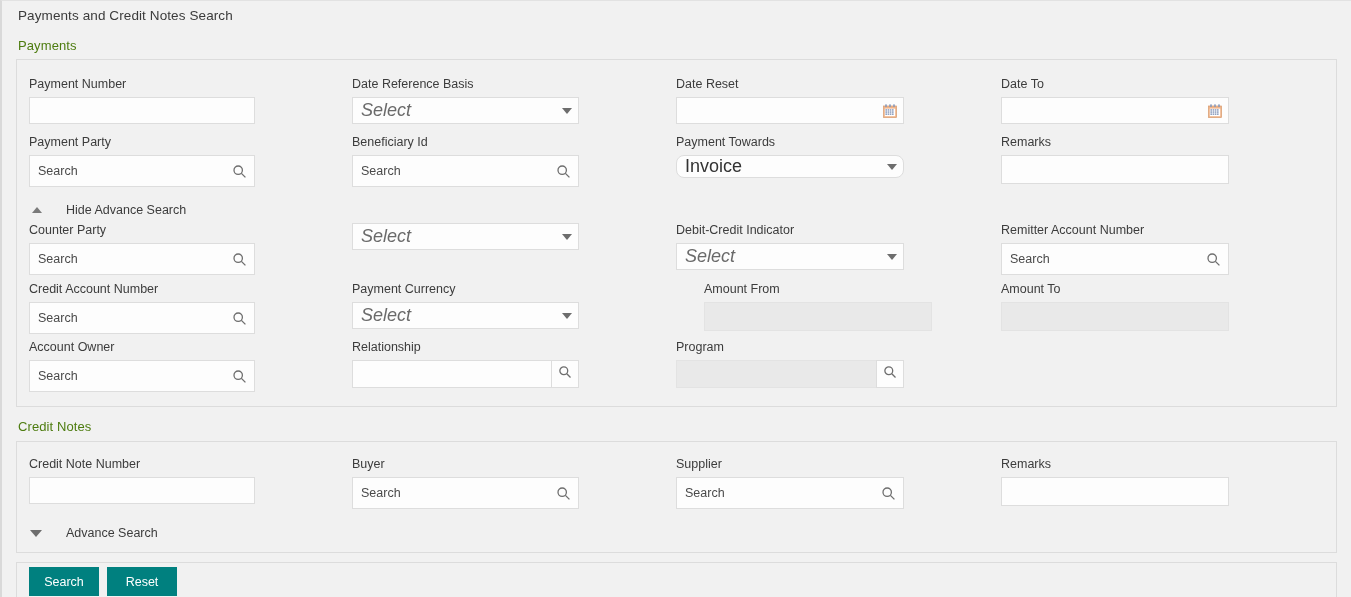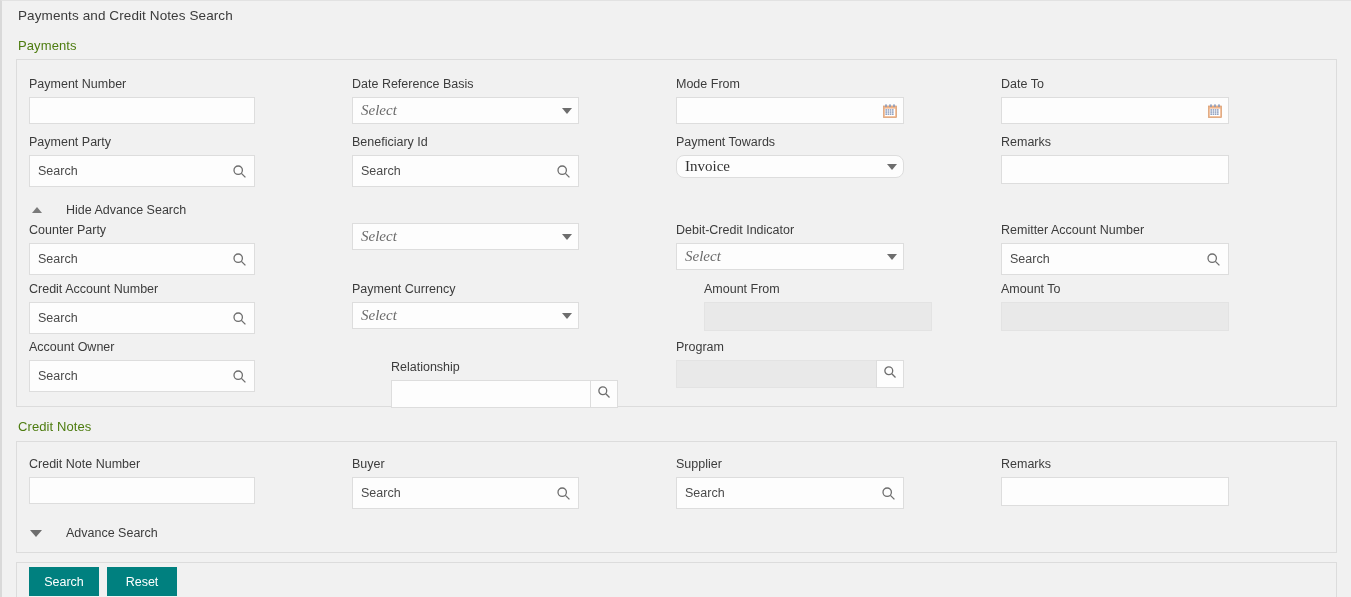--- a/index.html
+++ b/index.html
@@ -129,24 +129,24 @@
     position: relative;
     height: 27px;
     background: #fdfdfd;
     border: 1px solid #dddddd;
     display: flex;
     align-items: center;
     cursor: pointer;
   }
   .sel .val {
     flex: 1 1 auto;
-    font-size: 15px;
+    font-size: 18px;
     padding-left: 8px;
     color: #333;
-    white-space: nowrap; overflow: hidden; font-family: Liberation Serif, serif;
+    white-space: nowrap; overflow: hidden;
   }
   .sel .val.placeholder { font-style: italic; color: #6a6a6a; }
   .sel .caret {
     flex: 0 0 22px;
     display: flex; align-items: center; justify-content: center;
   }
   .caret-glyph {
     width: 0; height: 0;
     border-left: 5px solid transparent;
     border-right: 5px solid transparent;
@@ -231,21 +231,21 @@
     <span class="field-label">Date Reference Basis</span>
     <div class="sel">
       <span class="val placeholder">Select</span>
       <span class="caret">
           <i class="caret-glyph"></i>
         </span>
     </div>
   </div>
 
   <div class="field" style="left:674px; top:76px; width:228px;">
-    <span class="field-label">Mode From</span>
+    <span class="field-label">Date Reset</span>
     <div class="datefield">
       <input type="text" value="" style="">
       <span class="cal">
         <svg width="14" height="14" viewBox="0 0 14 14">
           <rect x="0.5" y="2" width="13" height="11.5" fill="#f0b48a" stroke="#d89a6c" stroke-width="0.7"></rect>
           <rect x="1.8" y="4.6" width="10.4" height="7.6" fill="#ffffff"></rect>
           <rect x="2.2" y="0.4" width="1.6" height="2.6" fill="#8899bb"></rect>
           <rect x="6.2" y="0.4" width="1.6" height="2.6" fill="#8899bb"></rect>
           <rect x="10.2" y="0.4" width="1.6" height="2.6" fill="#8899bb"></rect>
           <g fill="#8899bb">
@@ -439,21 +439,21 @@
         <svg width="15" height="15" viewBox="0 0 15 15">
             <g fill="none" stroke="#6d6d6d" stroke-width="1.3">
               <circle cx="6.2" cy="6.2" r="4.2"></circle>
               <line x1="9.4" y1="9.4" x2="13.4" y2="13.4"></line>
             </g>
           </svg>
       </span>
     </div>
   </div>
 
-  <div class="field" style="left:350px; top:359px; width:227px;margin-left:39px;">
+  <div class="field" style="left:350px; top:339px; width:227px;">
     <span class="field-label">Relationship</span>
     <div class="searchcombo">
       <div class="inp">
         <input type="text" value="" style="">
       </div>
       <div class="btn">
         <span>
           <svg width="14" height="14" viewBox="0 0 15 15">
               <g fill="none" stroke="#6d6d6d" stroke-width="1.4">
                 <circle cx="6.2" cy="6.2" r="4.2"></circle>

